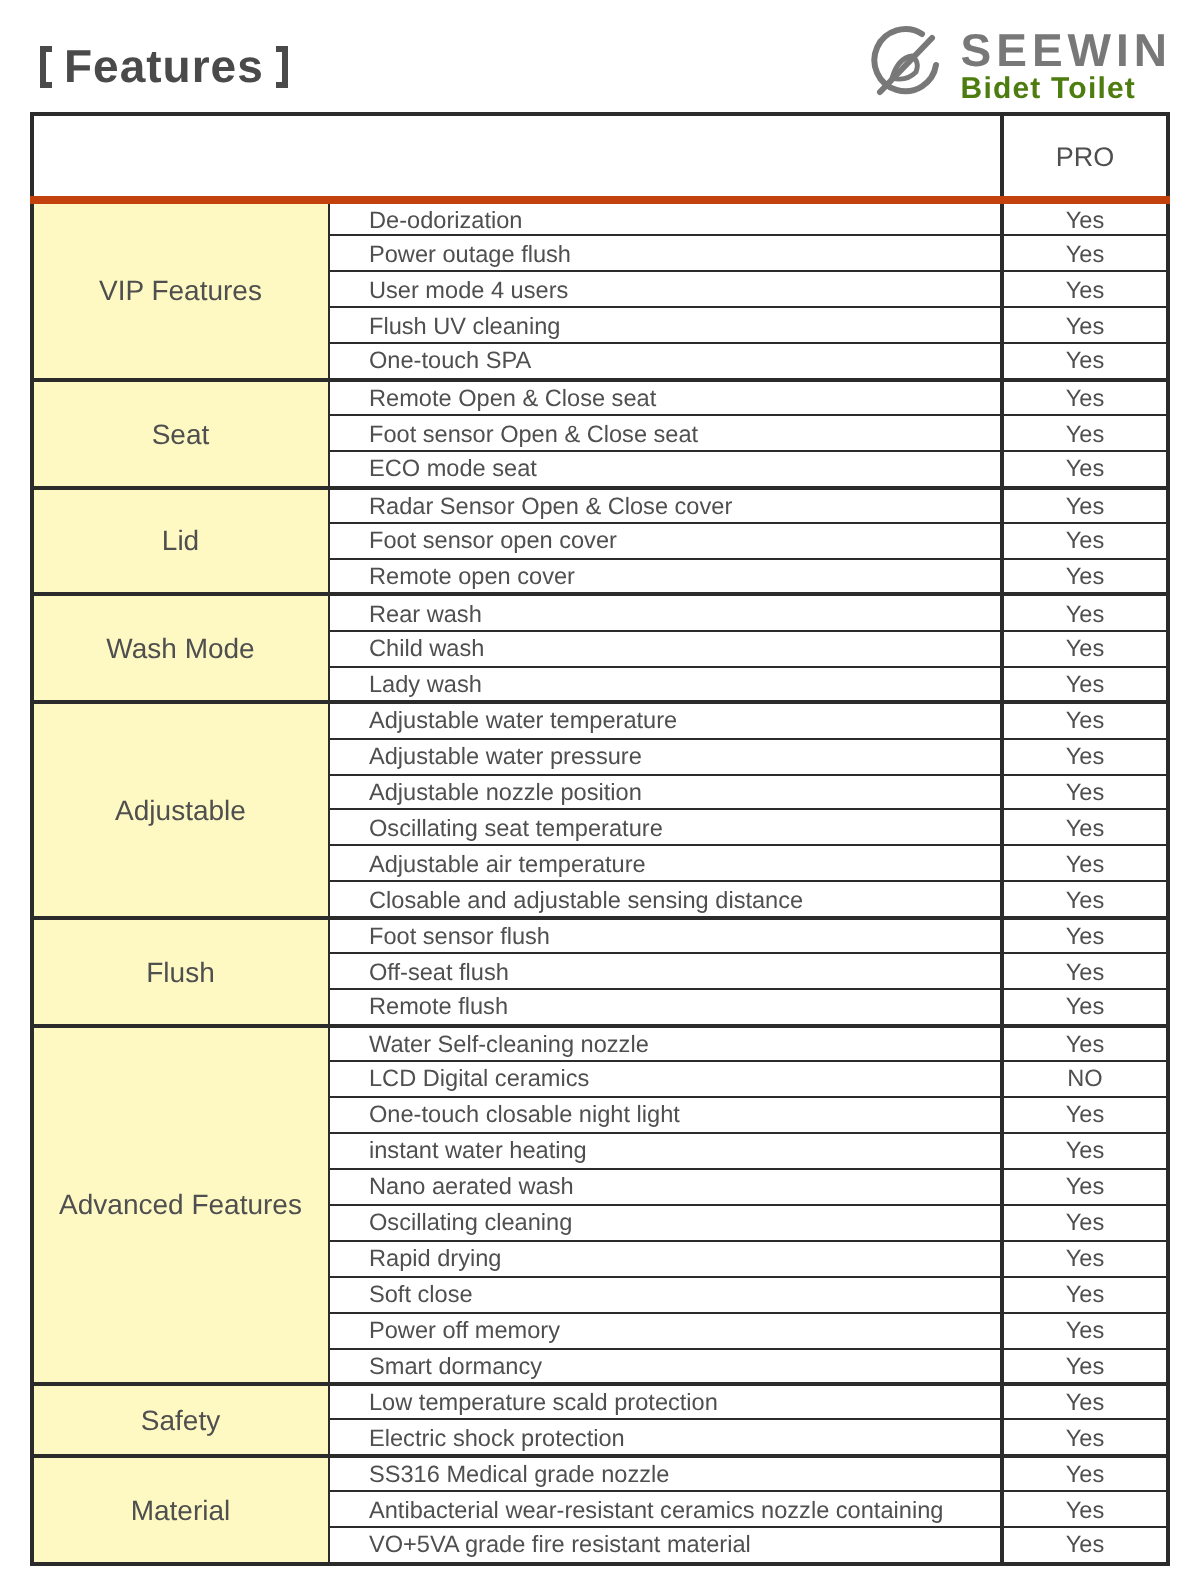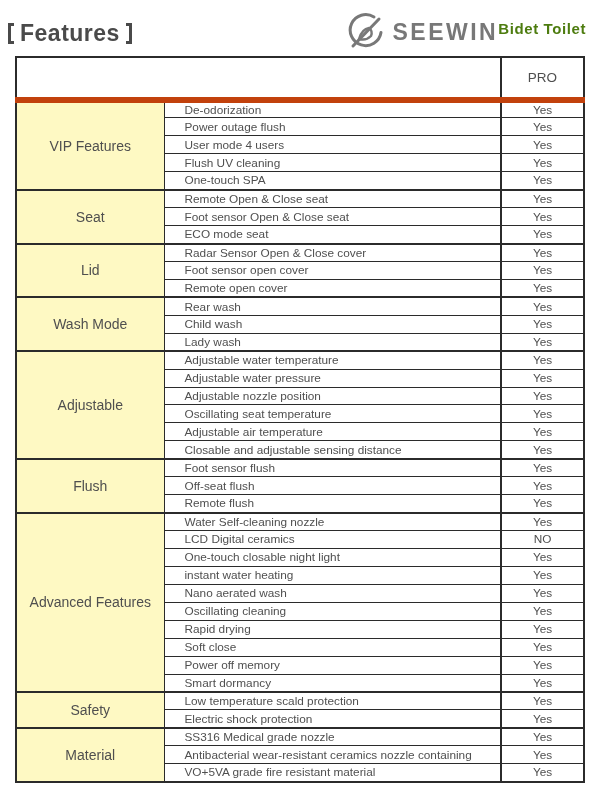--- a/index.html
+++ b/index.html
@@ -1,40 +1,40 @@
 <!DOCTYPE html>
 <html><head>
 <meta charset="utf-8">
 <style>
   html,body{margin:0;padding:0;background:#ffffff;}
   body{width:600px;height:794px;font-family:"Liberation Sans",sans-serif;color:#565656;overflow:hidden;}
   .page{position:relative;width:600px;height:794px;background:#fff;}
 
   
-  .hdr{display:flex;justify-content:space-between;align-items:flex-start;padding:8px 14px 0 8px;height:54px;box-sizing:border-box;}
+  .hdr{display:flex;justify-content:space-between;align-items:flex-start;padding:8px 14px 0 20px;height:54px;box-sizing:border-box;}
   .title{display:flex;align-items:center;gap:6px;margin-top:12px;font-size:23px;font-weight:bold;color:#4a4a4a;letter-spacing:0.5px;}
   .bracket{display:inline-block;width:6px;height:21px;box-sizing:border-box;}
   .bracket.l{border-left:3px solid #4a4a4a;border-top:3px solid #4a4a4a;border-bottom:3px solid #4a4a4a;}
   .bracket.r{border-right:3px solid #4a4a4a;border-top:3px solid #4a4a4a;border-bottom:3px solid #4a4a4a;}
 
   .brand{display:flex;align-items:center;gap:4px;margin-top:2px;}
   .logomark{width:46px;height:46px;display:inline-block;}
-  .brandtext{display:flex;flex-direction:row;line-height:1.02;}
+  .brandtext{display:flex;flex-direction:column;line-height:1.02;}
   .brandname{font-size:23px;font-weight:bold;color:#787878;letter-spacing:2.5px;}
   .brandtag{font-size:15px;font-weight:bold;color:#4d7c0f;letter-spacing:0.6px;}
 
   
   table.features{border-collapse:collapse;table-layout:fixed;margin-left:15px;margin-top:2px;
     border:2px solid #2b2b2b;}
   col.c-cat{width:148px;}
   col.c-feat{width:337px;}
   col.c-val{width:83px;}
   th,td{border:1px solid #2b2b2b;padding:0;box-sizing:border-box;overflow:hidden;white-space:nowrap;}
   thead tr{height:43px;}
-  thead{border-bottom:6px solid #c2410c;}
+  thead{border-bottom:4px solid #c2410c;}
   tbody.section{border-top:2px solid #2b2b2b;}
   tbody.section tr{height:17.95px;}
   th.pro{font-size:13.5px;font-weight:normal;color:#4f4f4f;text-align:center;border-left:2px solid #2b2b2b;}
   td.cat{font-size:14px;color:#4f4f4f;text-align:center;vertical-align:middle;background:#fef9c3;}
   td.feat{font-size:11.8px;color:#4f4f4f;text-align:left;padding-left:20px;vertical-align:middle;}
   td.val{font-size:11.8px;color:#4f4f4f;text-align:center;vertical-align:middle;border-left:2px solid #2b2b2b;}
 </style>
 </head>
 <body>
 

